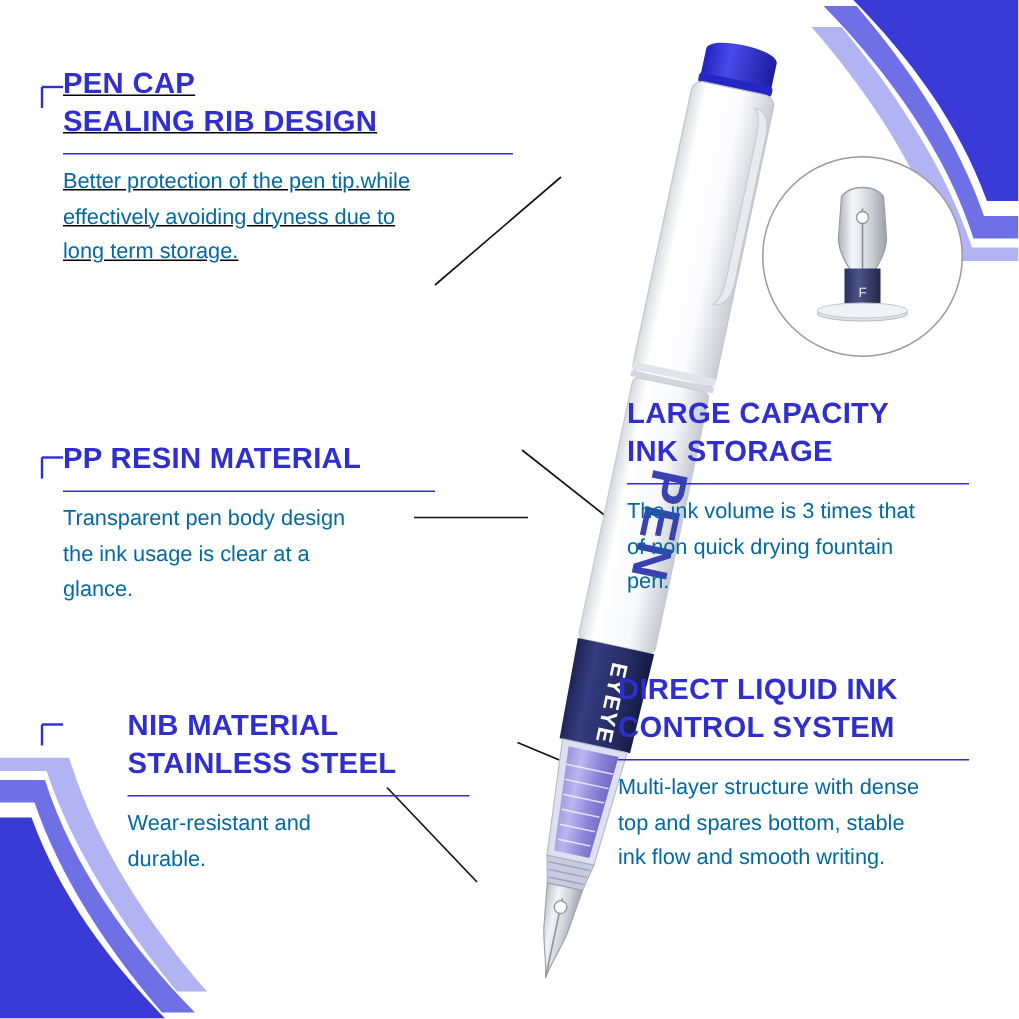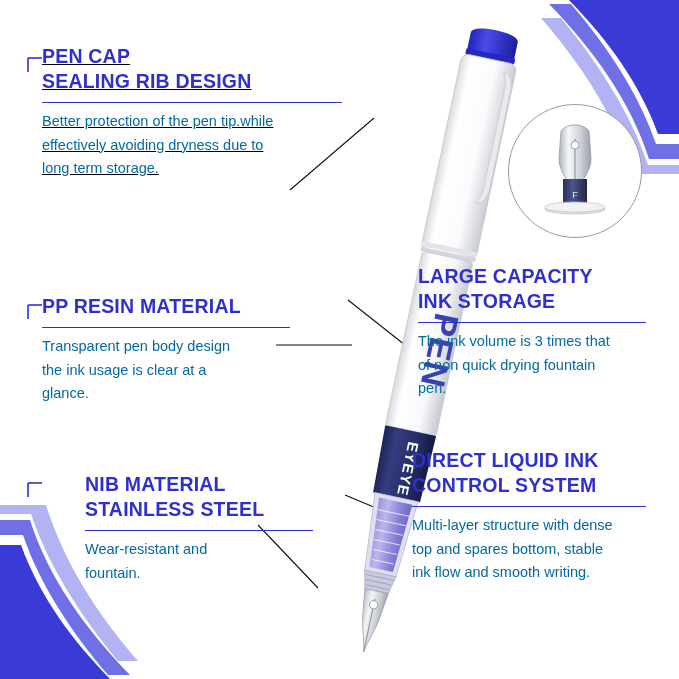--- a/index.html
+++ b/index.html
@@ -244,21 +244,21 @@
     <div class="title">PP RESIN MATERIAL</div>
     <div class="body">Transparent pen body design
 the ink usage is clear at a
 glance.</div>
   </div>
 
   <div class="callout with-rule" style="left:42px; top:472px; width:228px;margin-left:43px;">
     <div class="title">NIB MATERIAL
 STAINLESS STEEL</div>
     <div class="body">Wear-resistant   and
-fountain.</div>
+durable.</div>
   </div>
 
   <div class="callout with-rule" style="left:418px; top:264px; width:228px;">
     <div class="title">LARGE CAPACITY
 INK STORAGE</div>
     <div class="body">The ink volume is 3 times that
 of non quick drying fountain
 pen.</div>
   </div>
 

